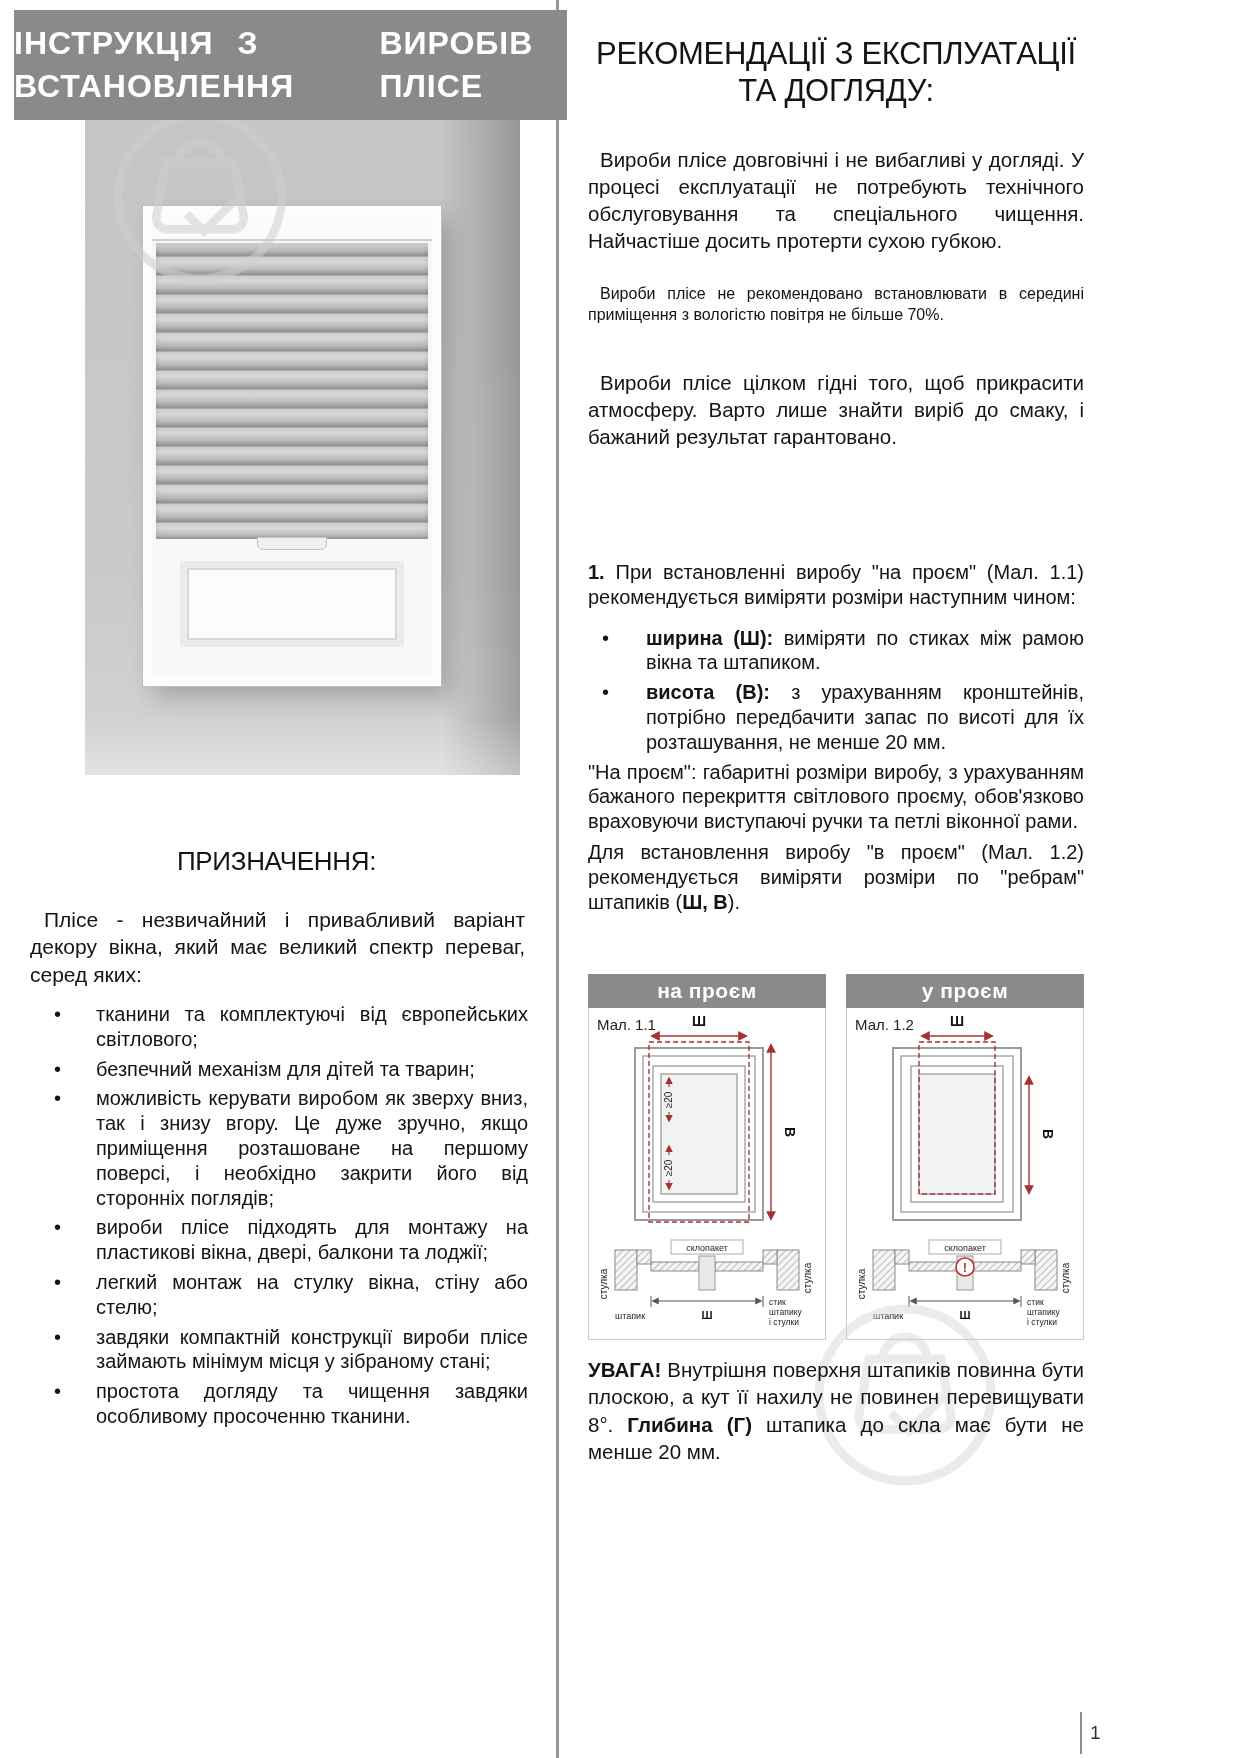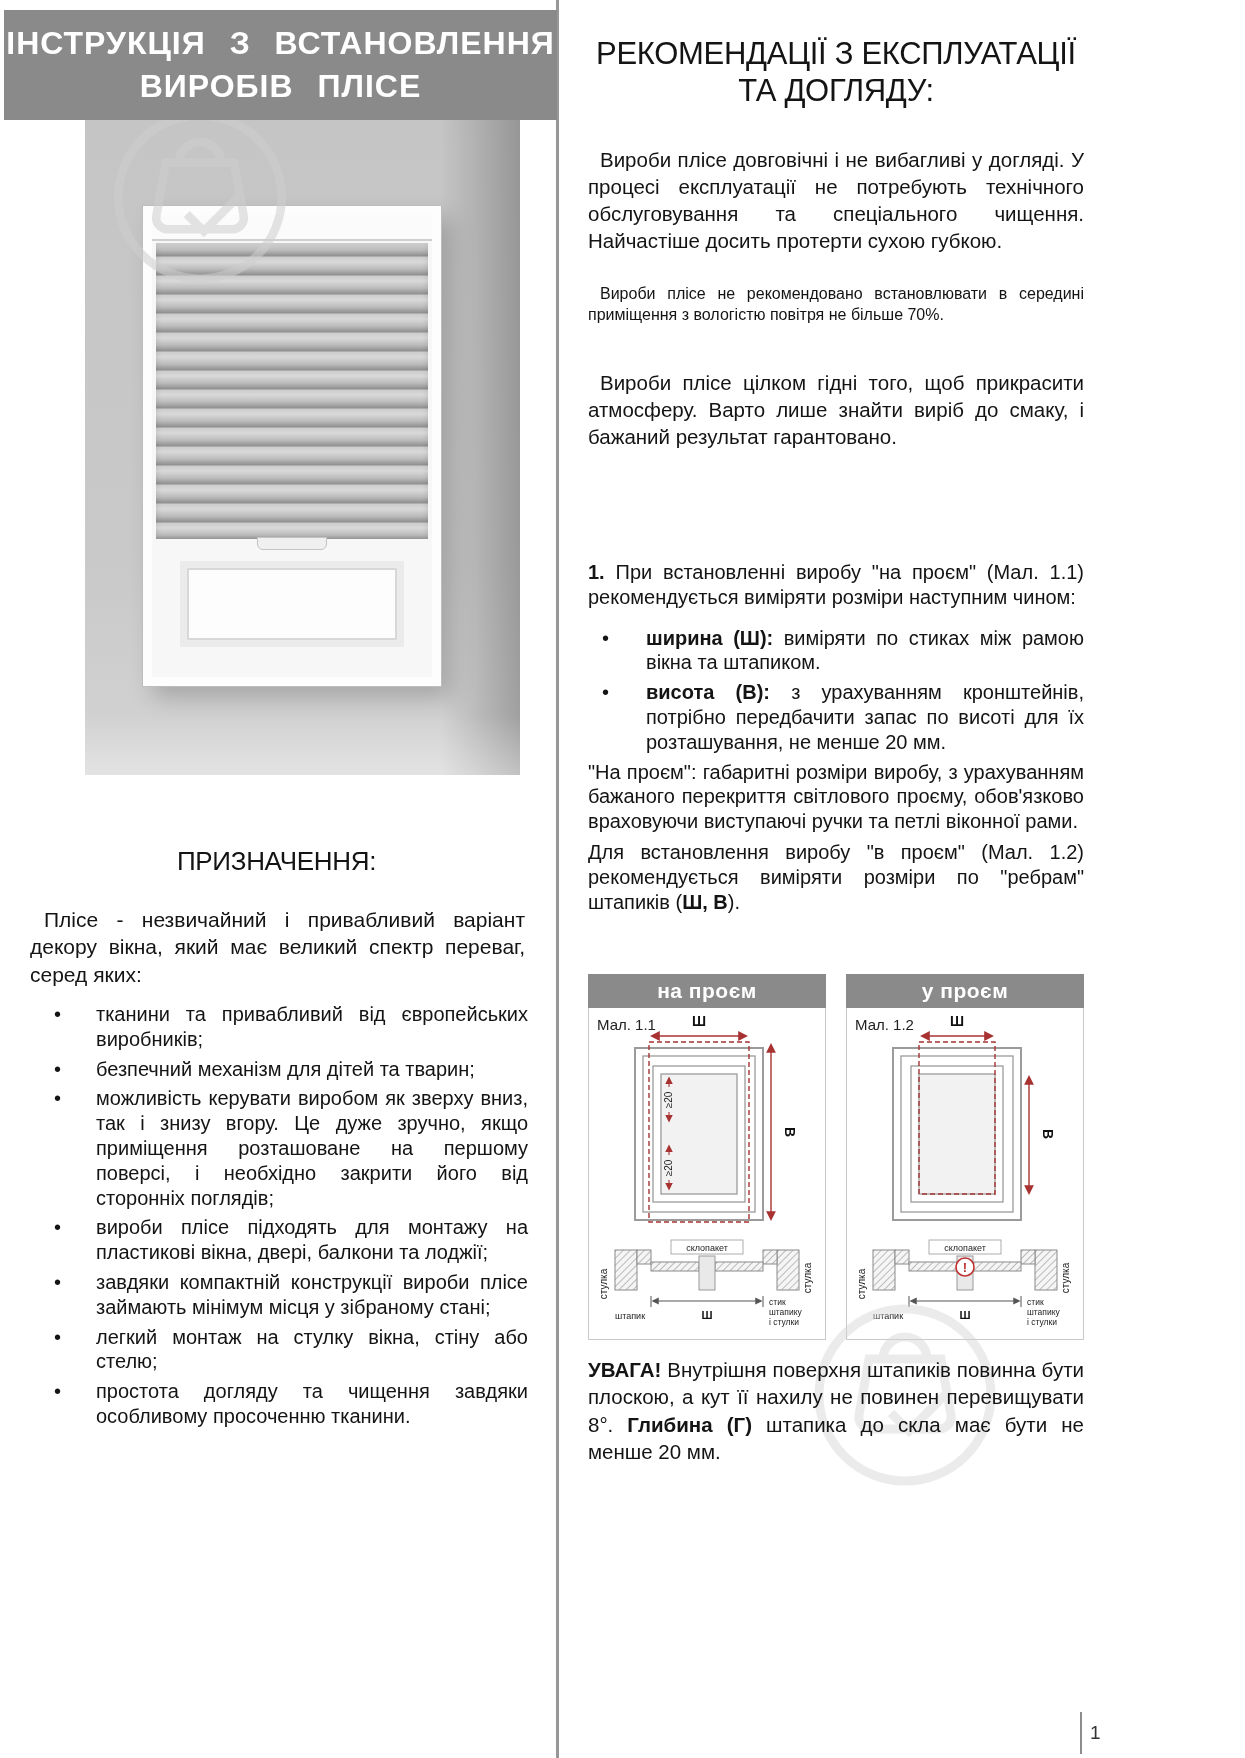--- a/index.html
+++ b/index.html
@@ -12,22 +12,22 @@
   .jtext{text-align:justify}
   .center{text-align:center}
   b{font-weight:bold}
 
   
   #divider{left:556px;top:0;width:3px;height:1758px;background:#979797;z-index:1}
   #footer-line{left:1080px;top:1712px;width:2px;height:42px;background:#8d8d8d;z-index:5}
   #page-number{left:1090px;top:1722px;font-size:19px;color:#333;z-index:5}
 
   
-  #left-header{left:4px;top:10px;width:553px;height:110px;background:#8a8a8a;color:#fff;
-               display:flex;flex-direction:column;align-items:center;justify-content:center;z-index:2}
+  #left-header{left:14px;top:10px;width:553px;height:110px;background:#8a8a8a;color:#fff;
+               display:flex;align-items:center;justify-content:flex-end;z-index:2}
   #left-header .hl{font-size:32px;font-weight:800;letter-spacing:1px;word-spacing:14px;line-height:1.35}
 
   #photo{left:85px;top:120px;width:435px;height:655px;z-index:2;overflow:hidden;
          background:linear-gradient(to bottom,#c5c5c5 0%,#c9c9c9 68%,#d4d4d4 100%)}
   .photo-shade{position:absolute;right:0;top:0;width:80px;height:100%;
          background:linear-gradient(to right,rgba(0,0,0,0) 0%,rgba(0,0,0,0.10) 45%,rgba(0,0,0,0.24) 100%)}
   .photo-floor{position:absolute;left:0;bottom:0;width:100%;height:60px;
          background:linear-gradient(to bottom,rgba(255,255,255,0) 0%,rgba(255,255,255,0.35) 100%)}
   .win{position:absolute;left:58px;top:86px;width:298px;height:480px;background:#f7f7f7;
        border:9px solid #fdfdfd;box-shadow:0 0 0 1px #bdbdbd,10px 12px 22px rgba(0,0,0,0.20)}
@@ -111,36 +111,36 @@
       </svg>
     </div>
   </div>
 
   <div class="abs center" id="purpose-title">ПРИЗНАЧЕННЯ:</div>
 
   <div class="abs jtext" id="purpose-intro">Плісе - незвичайний і привабливий варіант декору вікна, який має великий спектр переваг, серед яких:</div>
 
   <div class="abs" id="purpose-list">
     <div class="li">
-        <span class="li-text">тканини та привабливий від європейських виробників;</span>
+        <span class="li-text">тканини та комплектуючі від європейських світлового;</span>
       </div>
     <div class="li">
         <span class="li-text">безпечний механізм для дітей та тварин;</span>
       </div>
     <div class="li">
         <span class="li-text">можливість керувати виробом як зверху вниз, так і знизу вгору. Це дуже зручно, якщо приміщення розташоване на першому поверсі, і необхідно закрити його від сторонніх поглядів;</span>
       </div>
     <div class="li">
         <span class="li-text">вироби плісе підходять для монтажу на пластикові вікна, двері, балкони та лоджії;</span>
       </div>
     <div class="li">
+        <span class="li-text">легкий монтаж на стулку вікна, стіну або стелю;</span>
+      </div>
+    <div class="li">
         <span class="li-text">завдяки компактній конструкції вироби плісе займають мінімум місця у зібраному стані;</span>
-      </div>
-    <div class="li">
-        <span class="li-text">легкий монтаж на стулку вікна, стіну або стелю;</span>
       </div>
     <div class="li">
         <span class="li-text">простота догляду та чищення завдяки особливому просоченню тканини.</span>
       </div>
   </div>
 
   <div class="abs center" id="care-title">
     <div>РЕКОМЕНДАЦІЇ З ЕКСПЛУАТАЦІЇ</div>
     <div>ТА ДОГЛЯДУ:</div>
   </div>

